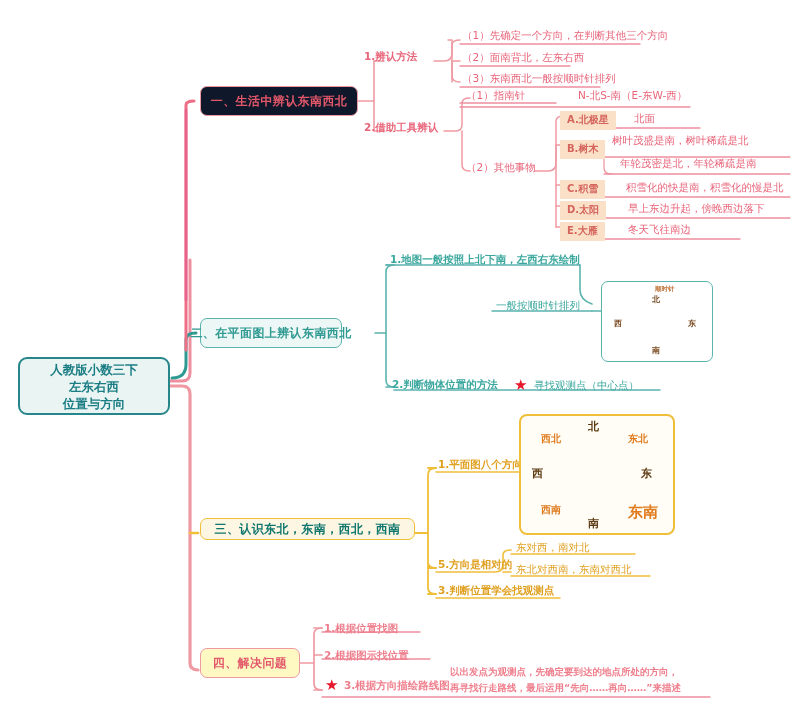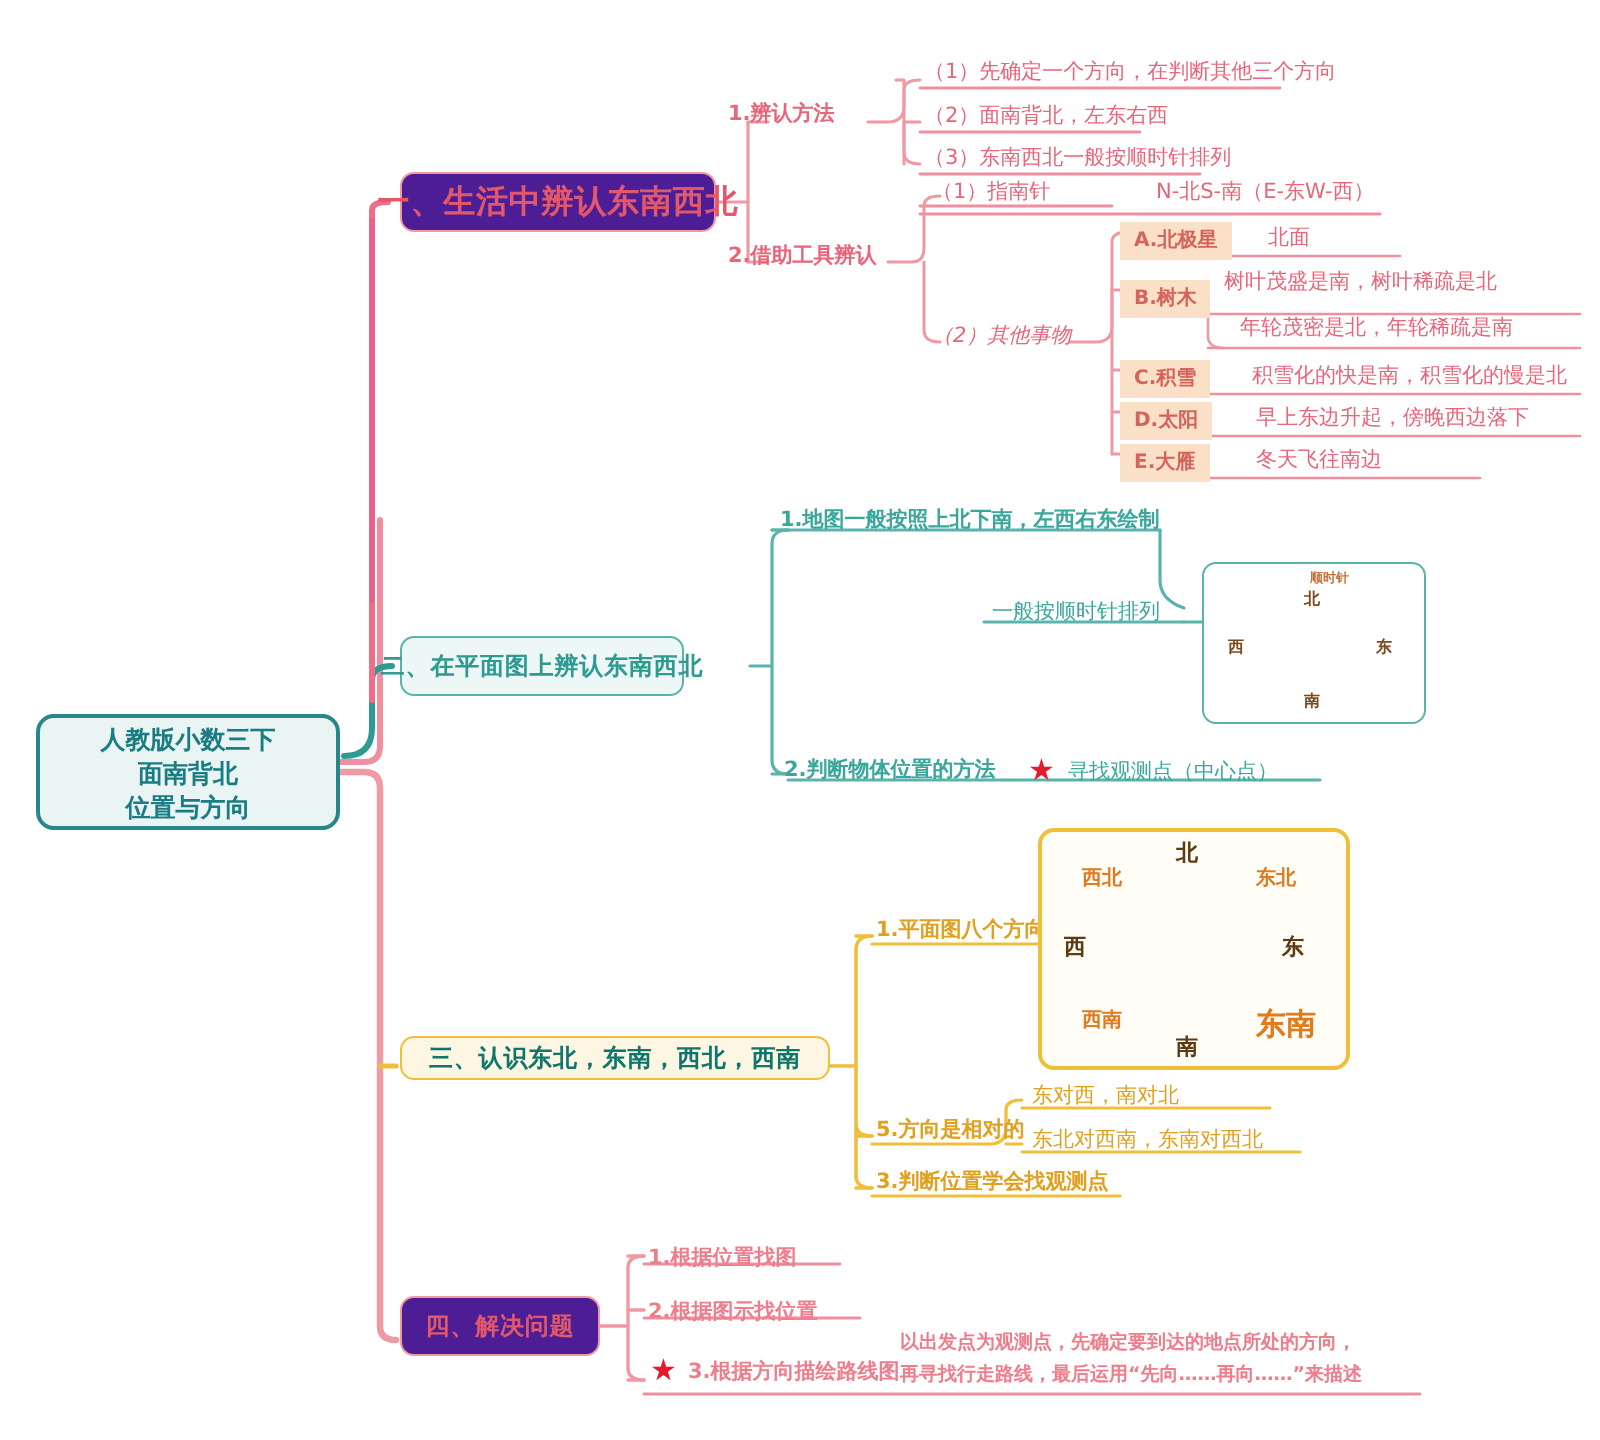--- a/index.html
+++ b/index.html
@@ -19,36 +19,36 @@
     left:18px;top:357px;width:152px;height:58px;
     border:2.5px solid #27868a;border-radius:9px;background:#eaf5f3;
     color:#1b7d84;font-size:12.5px;font-weight:bold;line-height:17px;
     text-align:center;display:flex;flex-direction:column;justify-content:center;
   }
   .root div{width:100%;}
 
   
   .b1{
     left:200px;top:86px;width:158px;height:30px;
-    border:1.6px solid #ef9aa3;border-radius:7px;background:#4c1d95;
-    color:#e2586a;font-size:16px;font-weight:bold;letter-spacing:.4px;
+    border:1.6px solid #ef9aa3;border-radius:7px;background:#0f172a;
+    color:#e2586a;font-size:12px;font-weight:bold;letter-spacing:.4px;
   }
   .b2{
     left:200px;top:318px;width:142px;height:30px;
     border:1.6px solid #5bb3ae;border-radius:7px;background:#edf7f5;
     color:#2f9a92;font-size:12px;font-weight:bold;letter-spacing:.4px;
   }
   .b3{
     left:200px;top:518px;width:215px;height:22px;
     border:1.8px solid #f0bf3a;border-radius:7px;background:#fdf6e3;
     color:#0f766e;font-size:12px;font-weight:bold;letter-spacing:.4px;
   }
   .b4{
     left:200px;top:648px;width:100px;height:30px;
-    border:1.6px solid #ef9aa3;border-radius:7px;background:#4c1d95;
+    border:1.6px solid #ef9aa3;border-radius:7px;background:#fef9c3;
     color:#e2586a;font-size:12px;font-weight:bold;letter-spacing:.4px;
   }
 
   
   .pink{color:#e8657a;}
   .pink2{color:#ef7e8c;}
   .teal{color:#3aa79d;}
   .gold{color:#e0a020;}
 
   .l2{font-size:10.5px;font-weight:bold;}
@@ -169,37 +169,37 @@
       <path d="M314,663 V634 Q314,628 322,628 M314,663 V655 M314,663 V684 Q314,690 322,690" stroke="#ef9aa3" stroke-width="1.7"></path>
       <path d="M314,628 H322 M314,655 H322 M314,690 H322" stroke="#ef9aa3" stroke-width="1.7"></path>
       <path d="M322,632 H420" stroke="#ef8fa0" stroke-width="1.4"></path>
       <path d="M322,659 H430" stroke="#ef8fa0" stroke-width="1.4"></path>
       <path d="M322,697 H710" stroke="#ef8fa0" stroke-width="1.4"></path>
     </g>
   </svg>
 
   <div class="node root">
     <div>人教版小数三下</div>
-    <div>面南背北</div>
+    <div>左东右西</div>
     <div>位置与方向</div>
   </div>
 
   <div class="node b1">一、生活中辨认东南西北</div>
 
   <div class="txt l2 pink" style="left:364px;top:50px;">1.辨认方法</div>
 
   <div class="txt l3n pink" style="left:462px;top:29px;">（1）先确定一个方向，在判断其他三个方向</div>
   <div class="txt l3n pink" style="left:462px;top:51px;">（2）面南背北，左东右西</div>
   <div class="txt l3n pink" style="left:462px;top:72px;">（3）东南西北一般按顺时针排列</div>
 
   <div class="txt l2 pink" style="left:364px;top:121px;">2.借助工具辨认</div>
 
   <div class="txt l3n pink" style="left:466px;top:89px;">（1）指南针</div>
   <div class="txt l3n pink" style="left:578px;top:89px;">N-北S-南（E-东W-西）</div>
-  <div class="txt l3n pink" style="left:466px;top:161px;font-style:italic;">（2）其他事物</div>
+  <div class="txt l3n pink" style="left:466px;top:161px;">（2）其他事物</div>
 
   <div class="chip" style="left:560px;top:111px;">A.北极星</div>
   <div class="txt l3n pink" style="left:634px;top:112px;">北面</div>
 
   <div class="chip" style="left:560px;top:140px;">B.树木</div>
   <div class="txt l3n pink" style="left:612px;top:134px;">树叶茂盛是南，树叶稀疏是北</div>
   <div class="txt l3n pink" style="left:620px;top:157px;font-family:Liberation Serif, serif;">年轮茂密是北，年轮稀疏是南</div>
 
   <div class="chip" style="left:560px;top:180px;">C.积雪</div>
   <div class="txt l3n pink" style="left:626px;top:181px;">积雪化的快是南，积雪化的慢是北</div>

